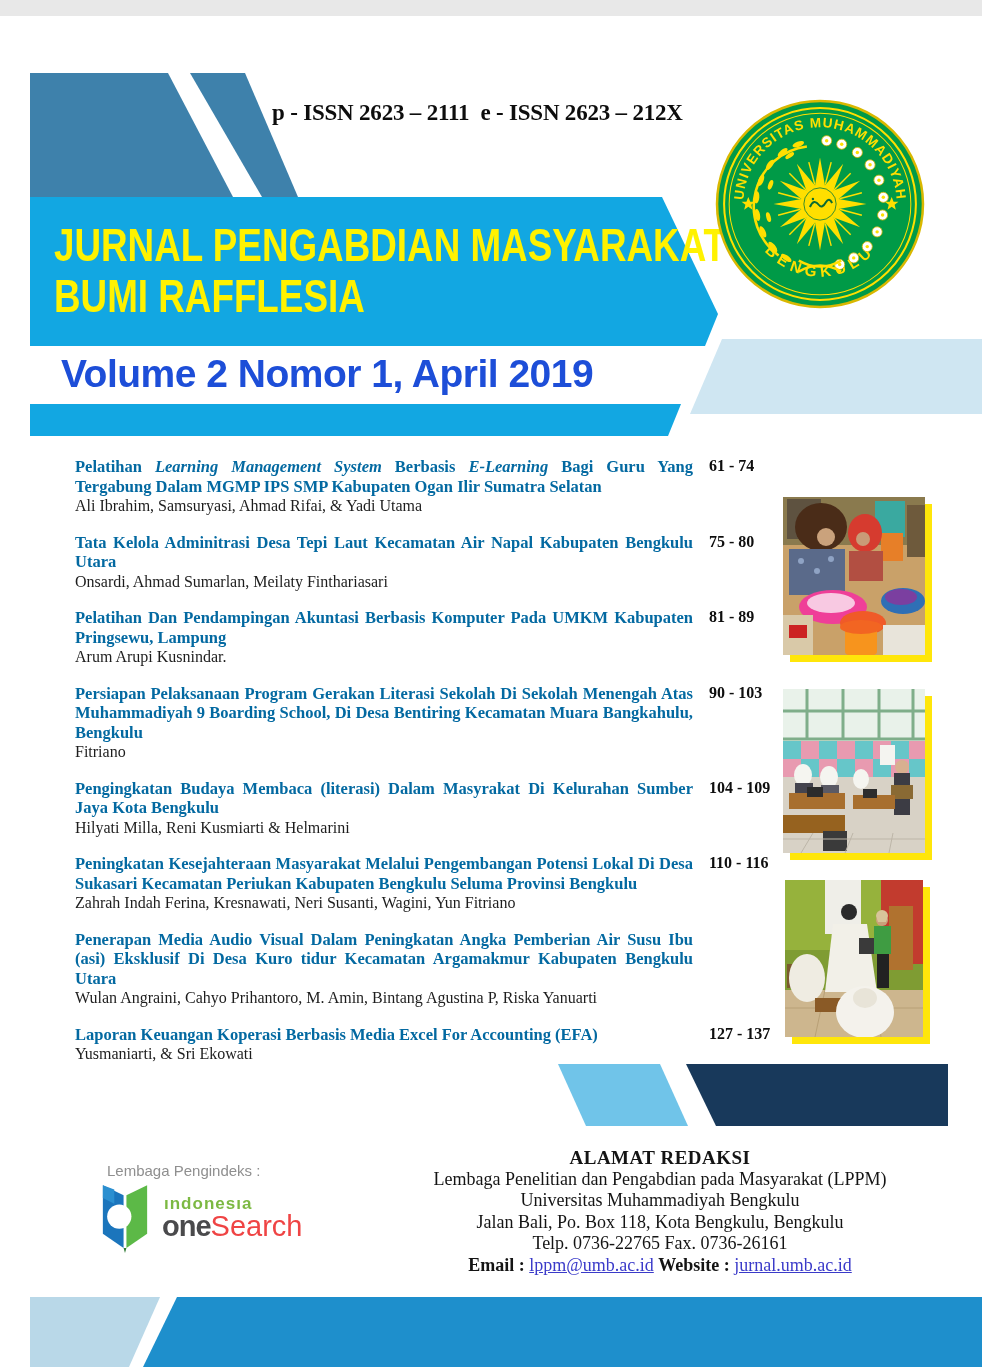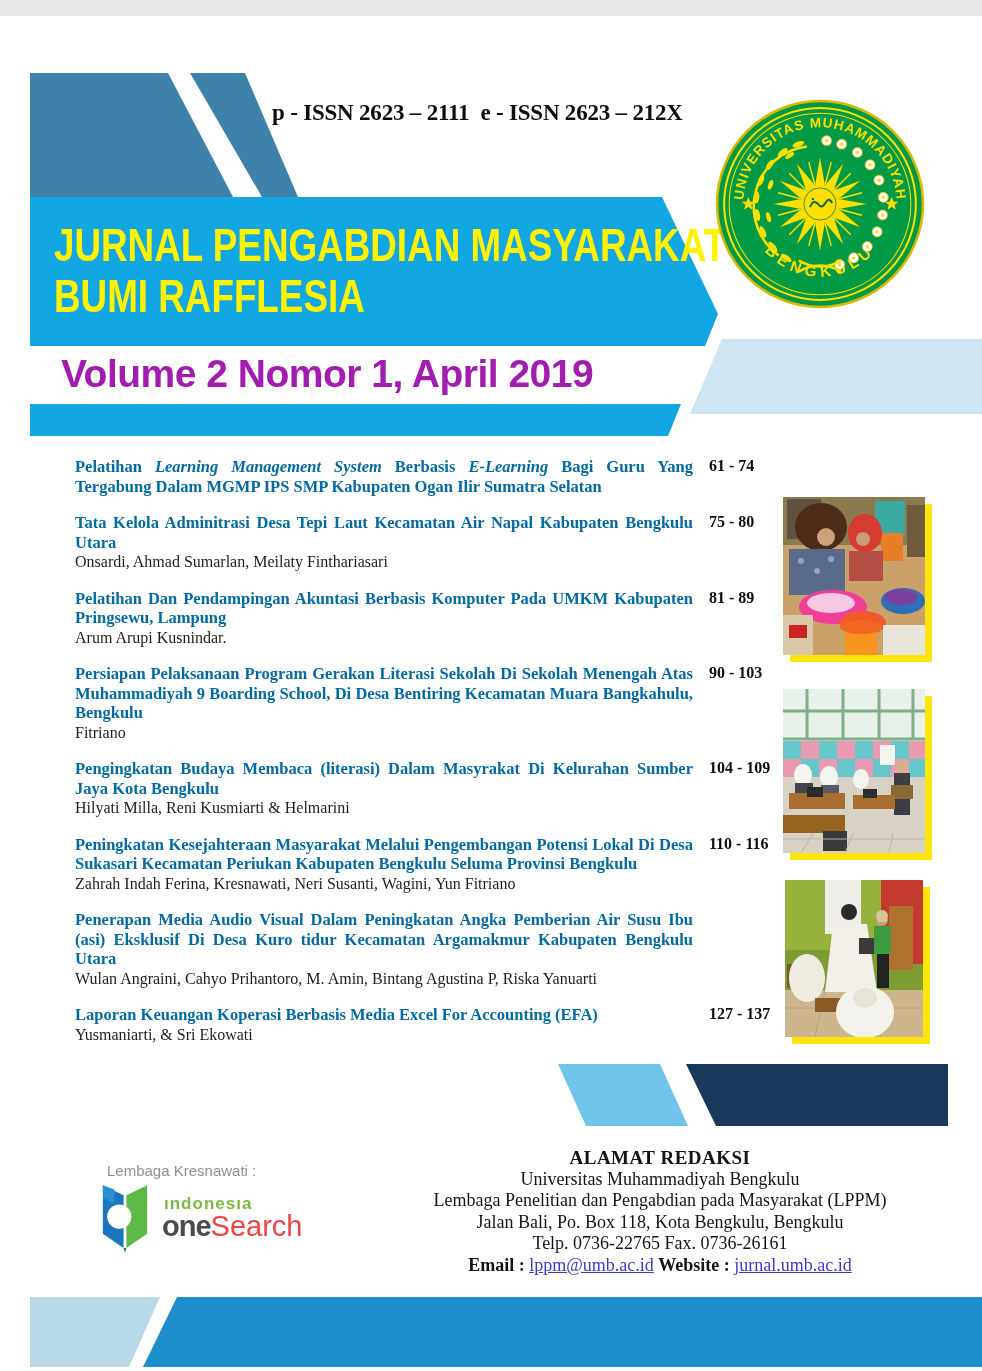--- a/index.html
+++ b/index.html
@@ -16,21 +16,21 @@
   .fill-steel{fill:var(--steel);} .fill-cyan{fill:var(--cyan);} .fill-pale{fill:var(--pale);}
   .fill-sky{fill:var(--sky);} .fill-navy{fill:var(--navy);}
   .fill-bblue{fill:var(--bottomblue);} .fill-bpale{fill:var(--bottompale);}
 
   .issn{position:absolute;left:272px;top:84px;font-size:23px;font-weight:bold;
         letter-spacing:-0.2px;white-space:pre;color:#0d0d0d;}
   .jtitle{position:absolute;left:54px;top:204px;color:var(--titleyellow);
           font-family:"Liberation Sans",sans-serif;font-weight:bold;font-size:46px;
           line-height:51px;transform:scaleX(.80);transform-origin:left top;white-space:nowrap;}
   .volume{position:absolute;left:61px;top:336px;font-family:"Liberation Sans",sans-serif;
-          font-weight:bold;font-size:39px;letter-spacing:-0.5px;color:#a21caf;white-space:nowrap;}
+          font-weight:bold;font-size:39px;letter-spacing:-0.5px;color:#1d4ed8;white-space:nowrap;}
   .seal{position:absolute;left:714px;top:82px;width:212px;height:212px;}
   .seal text{font-family:"Liberation Sans",sans-serif;font-weight:bold;fill:var(--sealyellow);}
 
   .toc{position:absolute;left:75px;top:441px;width:710px;}
   .entry{display:flex;margin-bottom:17px;}
   .entry-text{width:618px;}
   .title{font-weight:bold;font-size:16.5px;line-height:19.5px;text-align:justify;color:#0369a1;}
   .title .it{font-style:italic;}
   .authors{font-size:16px;line-height:19.5px;color:#1d1d1d;}
   .pages{width:92px;padding-left:16px;font-weight:bold;font-size:16px;white-space:nowrap;color:#0e0e0e;}
@@ -169,20 +169,21 @@
       <path d="M 84,161 Q 105,173 126,161"></path>
     </g>
     <polygon fill="var(--sealyellow)" transform="translate(34,105)" points="0,-7 1.9,-2.2 6.7,-2.2 2.9,0.8 4.1,5.7 0,2.8 -4.1,5.7 -2.9,0.8 -6.7,-2.2 -1.9,-2.2"></polygon>
     <polygon fill="var(--sealyellow)" transform="translate(176,105)" points="0,-7 1.9,-2.2 6.7,-2.2 2.9,0.8 4.1,5.7 0,2.8 -4.1,5.7 -2.9,0.8 -6.7,-2.2 -1.9,-2.2"></polygon>
   </svg>
 
   <div class="toc">
       <div class="entry">
         <div class="entry-text">
           <div class="title"><span>Pelatihan </span><span class="it">Learning Management System</span><span> Berbasis </span><span class="it">E-Learning</span><span>  Bagi Guru Yang Tergabung Dalam MGMP IPS SMP  Kabupaten Ogan Ilir Sumatra Selatan</span></div>
+          <div class="authors">Ali Ibrahim, Samsuryasi, Ahmad Rifai, &amp; Yadi Utama</div>
         </div>
         <div class="pages">61 - 74</div>
       </div>
       <div class="entry">
         <div class="entry-text">
           <div class="title"><span>Tata Kelola Adminitrasi Desa Tepi Laut Kecamatan Air Napal Kabupaten Bengkulu Utara</span></div>
           <div class="authors">Onsardi, Ahmad Sumarlan, Meilaty Finthariasari</div>
         </div>
         <div class="pages">75 - 80</div>
       </div>
@@ -336,35 +337,35 @@
       <circle cx="97" cy="40" r="6" fill="#caa07a"></circle>
       <path d="M91,36 a6,6 0 0 1 12,0 l-2,6 h-8 z" fill="#d8c49a"></path>
       <rect x="89" y="46" width="17" height="28" fill="#3f9c42"></rect>
       <rect x="92" y="74" width="12" height="34" fill="#222222"></rect>
       <rect x="30" y="118" width="44" height="14" fill="#8a5a26"></rect>
       <ellipse cx="80" cy="132" rx="29" ry="26" fill="#f4f2ec"></ellipse>
       <ellipse cx="80" cy="118" rx="12" ry="10" fill="#e8e4d8"></ellipse>
     </svg>
   </div>
 
-  <div class="idx-label">Lembaga Kresnawati :</div>
+  <div class="idx-label">Lembaga Pengindeks :</div>
   <div class="onesearch">
     <svg class="os-icon" viewBox="0 0 70 100">
       <path d="M4,4 L33,18 L33,92 L4,72 Z" fill="#1b75bc"></path>
       <path d="M66,4 L37,18 L37,92 L66,72 Z" fill="#5cb947"></path>
       <path d="M4,4 L20,10 L20,30 L4,22 Z" fill="#2b8fd0"></path>
       <circle cx="27" cy="48" r="17" fill="#ffffff"></circle>
       <path d="M33,92 L35,99 L37,92 Z" fill="#2f7a35"></path>
     </svg>
     <div class="os-indonesia">ındonesıa</div>
     <div class="os-word"><span class="os-one">one</span><span class="os-search">Search</span></div>
   </div>
 
   <div class="address">
     <div class="head">ALAMAT REDAKSI</div>
+    <div>Lembaga Penelitian dan Pengabdian pada Masyarakat (LPPM)</div>
     <div>Universitas Muhammadiyah Bengkulu</div>
-    <div>Lembaga Penelitian dan Pengabdian pada Masyarakat (LPPM)</div>
     <div>Jalan Bali, Po. Box 118, Kota Bengkulu, Bengkulu</div>
     <div>Telp. 0736-22765  Fax. 0736-26161</div>
     <div><span class="lbl">Email : </span><a href="#">lppm@umb.ac.id</a><span class="lbl">&nbsp;</span><span class="lbl">Website : </span><a href="#">jurnal.umb.ac.id</a></div>
   </div>
 
 </div>
 
 </body></html>

